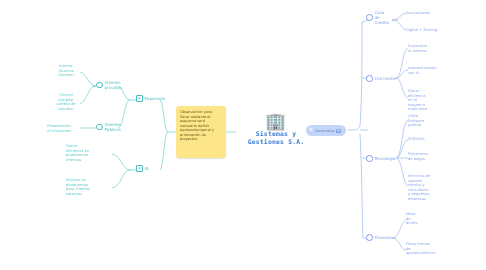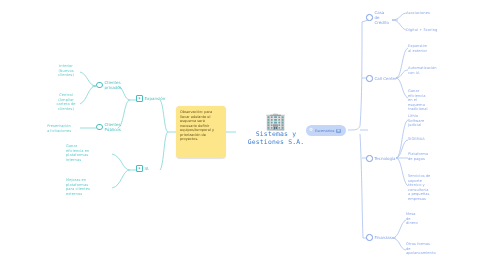--- a/index.html
+++ b/index.html
@@ -44,21 +44,21 @@
 
   
   #center-node{
     left:236px;top:112px;width:80px;text-align:center;
   }
   #center-icon{
     font-size:17px;line-height:18px;color:#4a90e2;
   }
   #center-title{
     font-family:"DejaVu Sans Mono", monospace;
-    font-size:6.4px;line-height:8px;font-weight:normal;
+    font-size:6.4px;line-height:8px;font-weight:bold;
     color:#3f7fd0;letter-spacing:.2px;white-space:pre-line;
   }
 
   
   #root-capsule{
     left:306px;top:125px;height:11px;
     display:flex;align-items:center;gap:2px;
     padding:0 5px 0 3px;border-radius:6px;
     background:#c3d6f7;color:#5d7fc4;
     font-size:3.6px;line-height:4px;

